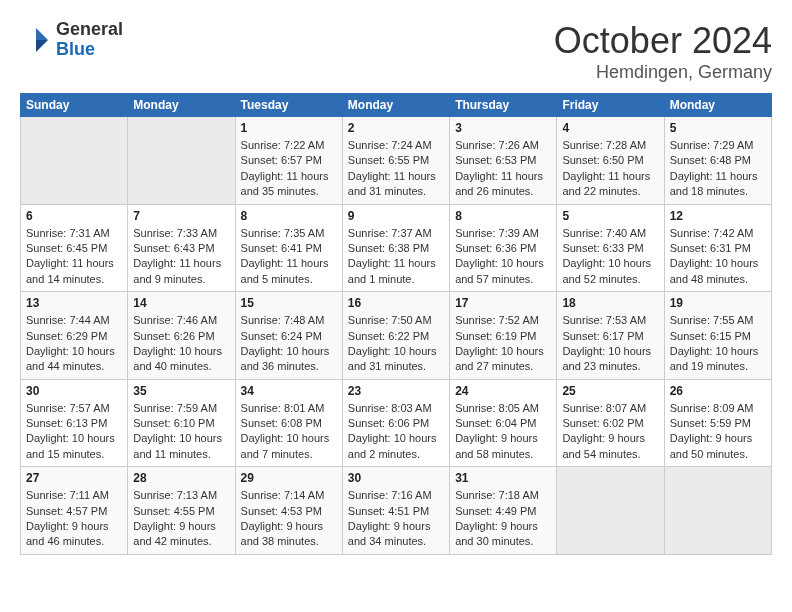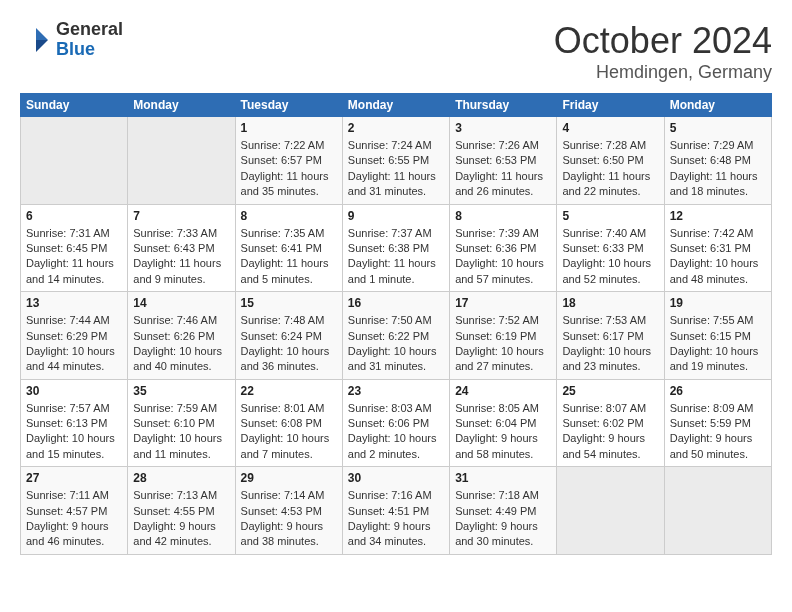--- a/index.html
+++ b/index.html
@@ -208,21 +208,21 @@
       <tr>
         <td>
           <div class="day-number">30</div>
           <div class="day-info">Sunrise: 7:57 AM<br>Sunset: 6:13 PM<br>Daylight: 10 hours and 15 minutes.</div>
         </td>
         <td>
           <div class="day-number">35</div>
           <div class="day-info">Sunrise: 7:59 AM<br>Sunset: 6:10 PM<br>Daylight: 10 hours and 11 minutes.</div>
         </td>
         <td>
-          <div class="day-number">22</div>
+          <div class="day-number">34</div>
           <div class="day-info">Sunrise: 8:01 AM<br>Sunset: 6:08 PM<br>Daylight: 10 hours and 7 minutes.</div>
         </td>
         <td>
           <div class="day-number">23</div>
           <div class="day-info">Sunrise: 8:03 AM<br>Sunset: 6:06 PM<br>Daylight: 10 hours and 2 minutes.</div>
         </td>
         <td>
           <div class="day-number">24</div>
           <div class="day-info">Sunrise: 8:05 AM<br>Sunset: 6:04 PM<br>Daylight: 9 hours and 58 minutes.</div>
         </td>

